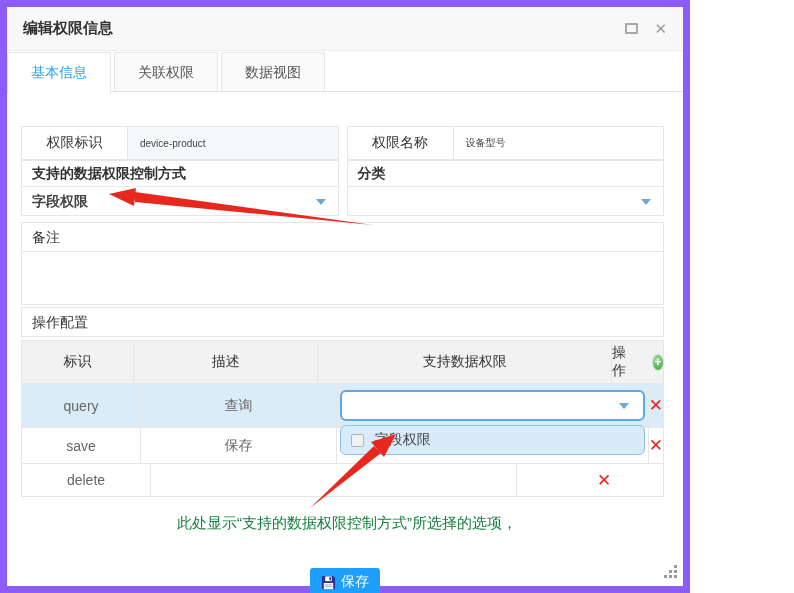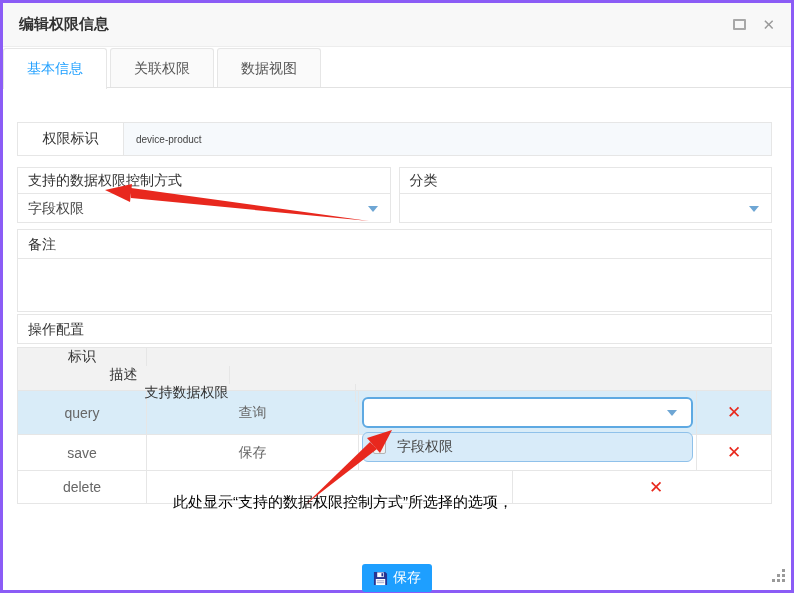--- a/index.html
+++ b/index.html
@@ -1,18 +1,18 @@
 <!DOCTYPE html>
 <html><head>
 <meta charset="utf-8">
 <style>
   * { margin:0; padding:0; box-sizing:border-box; }
   html,body { width:794px; height:593px; overflow:hidden; }
   body { font-family:"Liberation Sans","DejaVu Sans",sans-serif; background:#fff; color:#333; }
-  .dialog { position:relative; width:794px; height:593px; background:#fff; border:3px solid #8b5cf6; }
+  .dialog { position:relative; width:690px; height:593px; background:#fff; border:7px solid #8b5cf6; }
 
   
   .titlebar { height:44px; background:#f8f8f8; border-bottom:1px solid #ededed; display:flex; align-items:center; justify-content:space-between; padding:0 16px; }
   .title { font-size:15px; font-weight:bold; color:#333; }
   .controls { display:flex; align-items:center; gap:16px; }
   .btn-restore { width:13px; height:11px; border:2px solid #a8a8a8; border-radius:1px; display:inline-block; cursor:pointer; }
   .btn-close { color:#9a9a9a; font-size:15px; font-weight:bold; cursor:pointer; line-height:1; }
 
   
   .tabs { display:flex; height:41px; border-bottom:1px solid #e2e2e2; background:#fff; padding-top:1px; }
@@ -21,54 +21,54 @@
   .tab.active { background:#fff; color:#1e9fff; height:41px; margin-bottom:-1px; position:relative; z-index:2; }
 
   
   .content { padding:0 19px 0 14px; position:relative; }
   .fieldrow { display:flex; gap:8px; margin-top:34px; }
   .fieldgroup { flex:1; display:flex; border:1px solid #e6e6e6; height:34px; align-items:stretch; background:#fff; }
   .fieldgroup .lbl { width:106px; display:flex; align-items:center; justify-content:center; font-size:14px; color:#333; border-right:1px solid #e6e6e6; }
   .fieldgroup .val { flex:1; display:flex; align-items:center; padding-left:12px; font-size:10px; color:#444; }
   .val.tinted { background:#f6f9fc; }
 
-  .selrow { display:flex; gap:8px; margin-top:11px; }
+  .selrow { display:flex; gap:8px; margin-top:0;font-weight:bold; }
   .selcol { flex:1; }
   .boxlabel { border:1px solid #e6e6e6; height:27px; line-height:25px; padding-left:10px; font-size:14px; color:#333; background:#fff; }
   .selectbox { border:1px solid #e6e6e6; height:30px; line-height:28px; padding-left:10px; font-size:14px; color:#444; margin-top:-1px; position:relative; cursor:pointer; background:#fff; }
   .caret-down { position:absolute; right:12px; top:12px; width:0; height:0; border-left:5px solid transparent; border-right:5px solid transparent; border-top:6px solid #6ea6d4; }
 
   .remark { margin-top:6px; }
   .remark .boxlabel { height:30px; line-height:28px; }
   .remark-area { border:1px solid #e6e6e6; height:54px; margin-top:-1px; background:#fff; }
 
   .opconfig { margin-top:2px; }
   .opconfig .boxlabel { height:30px; line-height:28px; }
 
   
   .op-table { margin-top:3px; border:1px solid #e6e6e6; font-size:14px; }
-  .t-head { display:flex; background:#f2f2f2; height:42px; color:#333;flex-direction:column; }
+  .t-head { display:flex; background:#f2f2f2; height:42px; color:#333; }
   .t-row { display:flex; background:#fff; border-top:1px solid #e6e6e6; color:#666; }
   .t-row.highlight { background:#d9ecf8; }
   .r1 { height:44px;justify-content:flex-end; } .r2 { height:36px; } .r3 { height:33px;gap:28px; }
   .cell { display:flex; align-items:center; justify-content:center; border-right:1px solid #e6e6e6; }
   .c1 { width:129px; } .c2 { width:212px; } .c3 { width:338px; position:relative; } .c4 { flex:1; border-right:none; }
   .t-head .cell { border-right:1px solid #e6e6e6; }
   .t-head .c4 { border-right:none; gap:22px; }
 
   .add-icon { width:15px; height:15px; border-radius:50%; background:radial-gradient(circle at 35% 30%, #97d897, #3fa53f); color:#fff; font-size:12px; font-weight:bold; line-height:15px; text-align:center; display:inline-block; cursor:pointer; box-shadow:0 0 0 1px #c7e6c7; }
   .del-icon { color:#e8291d; font-size:17px; font-weight:bold; cursor:pointer; line-height:1; }
 
   .combo { position:absolute; left:3px; right:3px; top:6px; height:31px; background:#fff; border:2px solid #5ea9e2; border-radius:6px; cursor:pointer; }
   .combo .caret-down { right:14px; top:11px; }
   .dd-panel { position:absolute; left:3px; right:3px; top:41px; height:30px; background:#d8ebf9; border:1px solid #8fc1ea; border-radius:6px; z-index:10; display:flex; align-items:center; padding-left:10px; gap:11px; font-size:14px; color:#444; }
   .checkbox { width:13px; height:13px; background:#f2f2f2; border:1px solid #b3b3b3; border-radius:2px; display:inline-block; cursor:pointer; }
 
   
-  .annotation { position:absolute; left:170px; top:488px; color:#000000; font-size:15px; line-height:22px; z-index:25; }
+  .annotation { position:absolute; left:170px; top:505px; color:#15803d; font-size:15px; line-height:22px; z-index:25; }
   .arrows { position:absolute; left:0; top:0; width:794px; height:593px; pointer-events:none; z-index:30; }
 
   
   .footer { position:absolute; left:0; top:561px; width:100%; text-align:center; }
   .save-btn { display:inline-flex; align-items:center; gap:5px; background:#1e9fff; color:#fff; border:none; border-radius:3px; height:28px; padding:0 11px; font-size:14px; font-family:inherit; cursor:pointer; }
 
   
   .grip { position:absolute; right:5px; bottom:7px; width:14px; height:14px; cursor:nwse-resize; }
   .grip i { position:absolute; left:0; top:0; width:3px; height:3px; background:transparent;
             box-shadow:10px 0 #9a9a9a, 5px 5px #9a9a9a, 10px 5px #9a9a9a, 0 10px #9a9a9a, 5px 10px #9a9a9a, 10px 10px #9a9a9a; }
@@ -91,20 +91,24 @@
     <div class="tab">关联权限</div>
     <div class="tab">数据视图</div>
   </div>
 
   <div class="content">
 
     <div class="fieldrow">
       <div class="fieldgroup">
         <div class="lbl">权限标识</div>
         <div class="val tinted">device-product</div>
+      </div>
+      <div class="fieldgroup">
+        <div class="lbl">权限名称</div>
+        <div class="val">设备型号</div>
       </div>
     </div>
 
     <div class="selrow">
       <div class="selcol">
         <div class="boxlabel">支持的数据权限控制方式</div>
         <div class="selectbox">
           <span>字段权限</span>
           <span class="caret-down"></span>
         </div>

